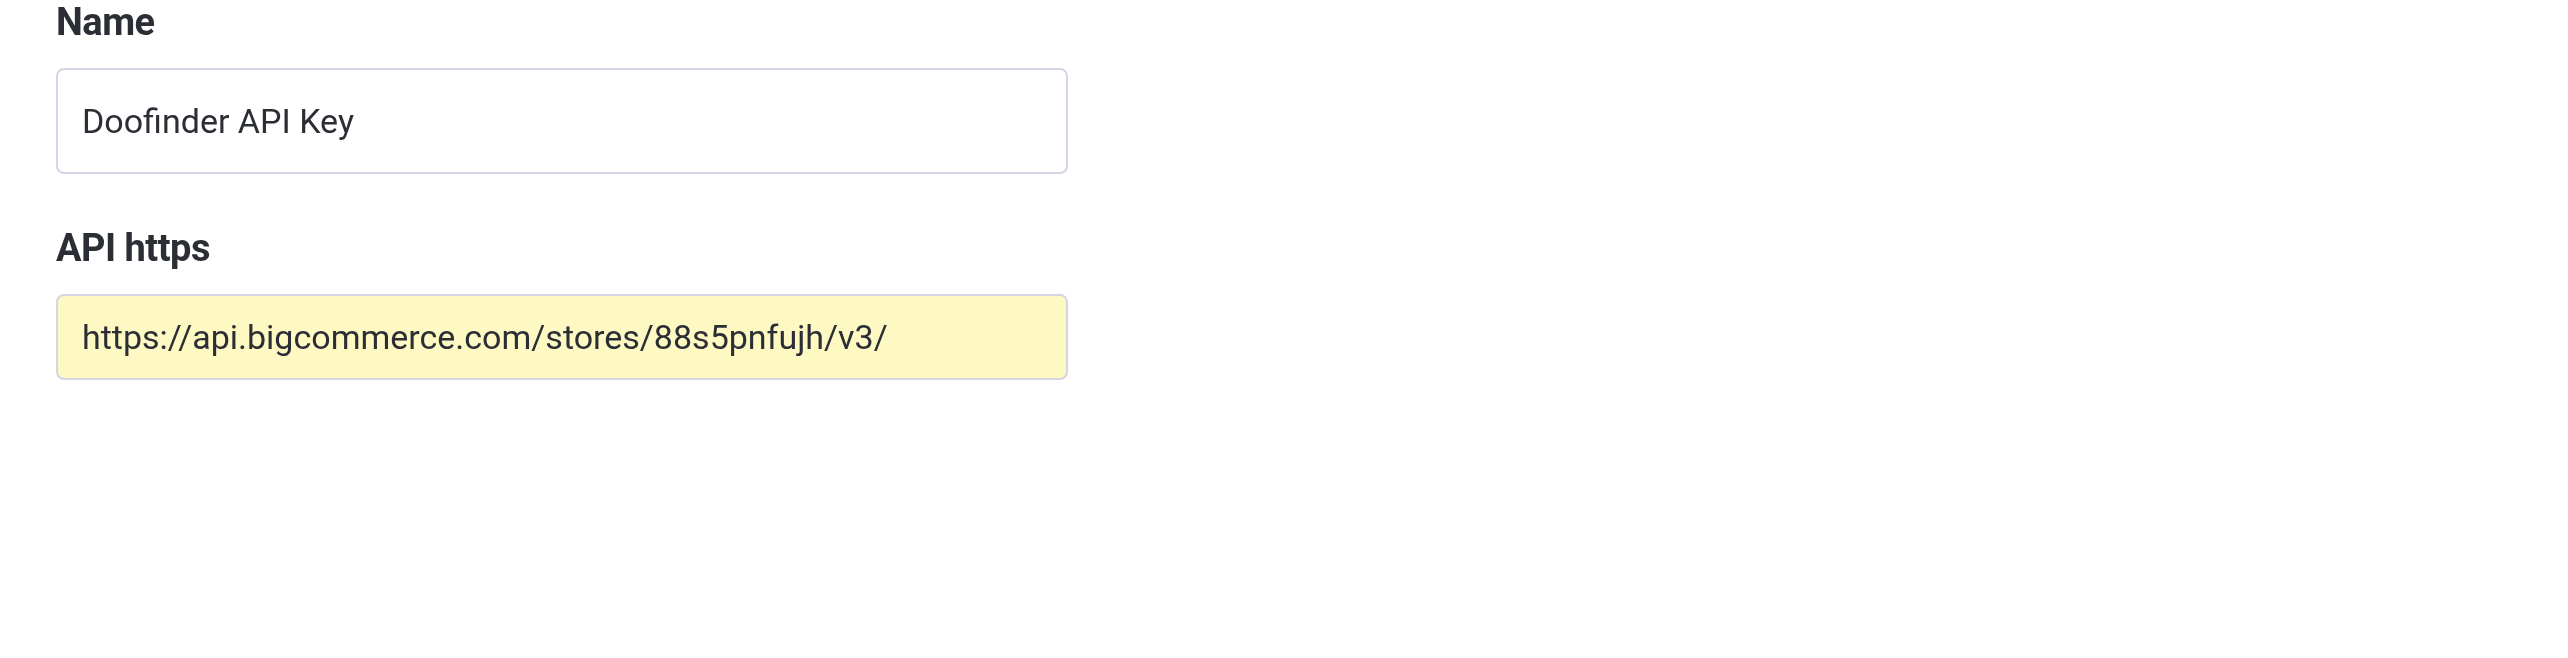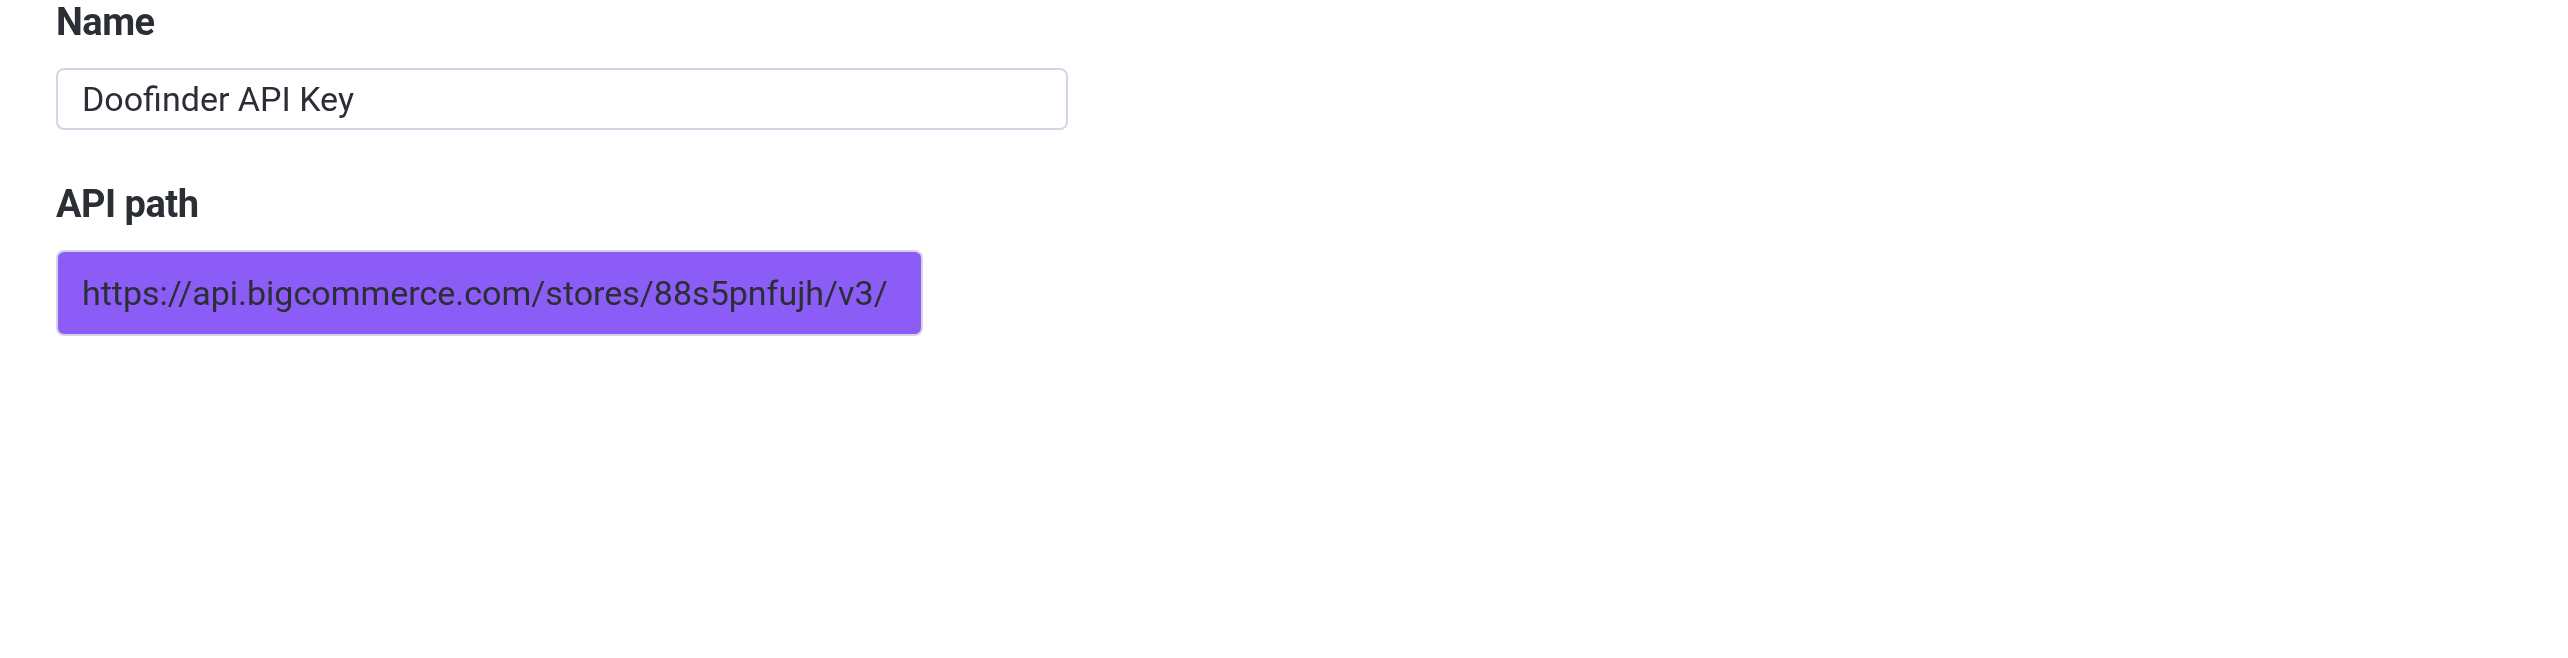--- a/index.html
+++ b/index.html
@@ -24,49 +24,49 @@
     .form-label {
       display: block;
       font-size: 38px;
       font-weight: 700;
       color: #2c2e36;
       margin-bottom: 24px;
       letter-spacing: -0.5px;
     }
     .form-input {
       width: 1012px;
-      height: 62px;
+      height: 106px;
       padding: 0 24px;
       font-size: 34px;
       color: #2c2e36;
       background: #ffffff;
       border: 2px solid #d8d4e6;
       border-radius: 8px;
       outline: none;
       font-family: inherit;
     }
     .form-input-readonly {
-      width: 867px;
+      width: 1012px;
       height: 86px;
       padding: 0 24px;
       font-size: 34px;
       color: #2c2e36;
-      background: #8b5cf6;
+      background: #fef9c3;
       border: 2px solid #d8d4e6;
       border-radius: 8px;
       display: flex;
       align-items: center;
       font-family: inherit;
     }
   </style>
 </head>
 <body>
 
 <div class="form-container">
   <div class="form-group">
     <label class="form-label">Name</label>
     <input type="text" class="form-input" value="Doofinder API Key" style="">
   </div>
   <div class="form-group">
-    <label class="form-label">API path</label>
+    <label class="form-label">API https</label>
     <div class="form-input-readonly">https://api.bigcommerce.com/stores/88s5pnfujh/v3/</div>
   </div>
 </div>
 
 </body></html>

